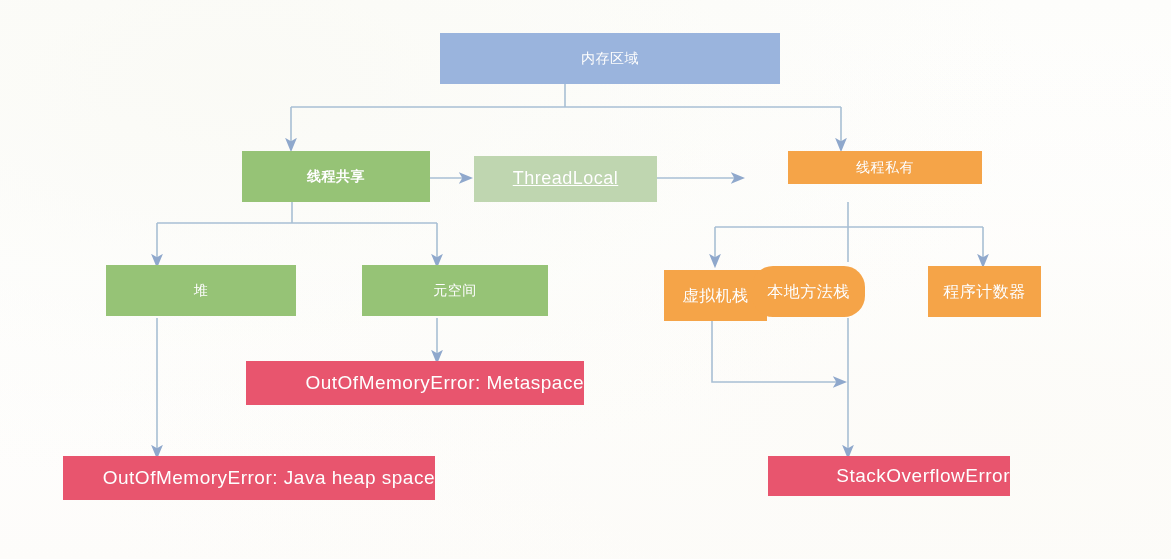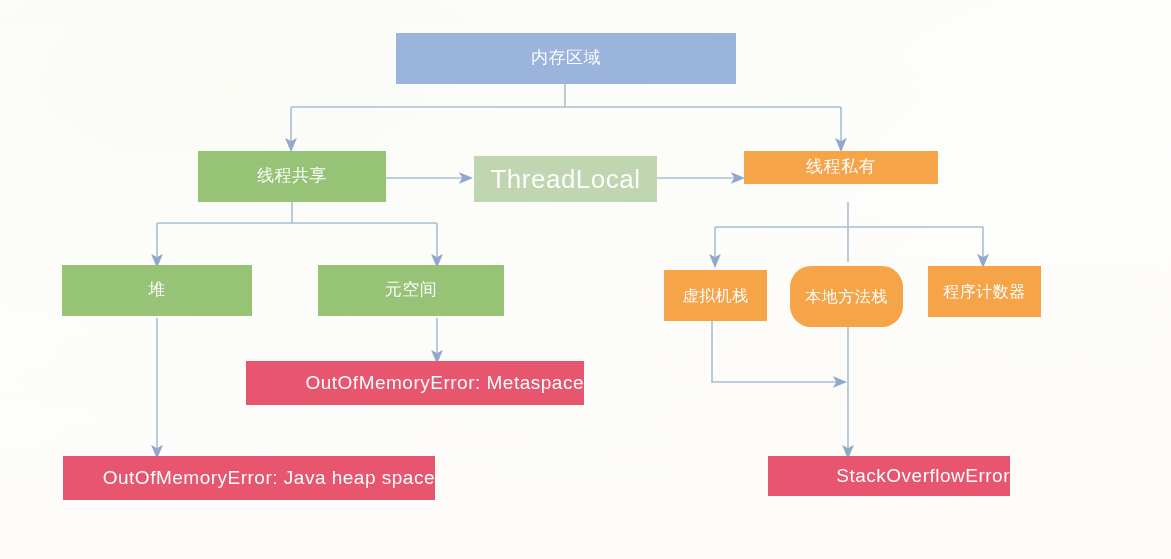--- a/index.html
+++ b/index.html
@@ -38,23 +38,23 @@
     letter-spacing: 0.5px;
     line-height: 1.1;
     text-shadow: 0 0 1px rgba(0,0,0,0.06);
   }
   .node-blue    { background: #9ab4dd; }
   .node-green   { background: #96c376; }
   .node-palegreen { background: #bfd6b0; }
   .node-orange  { background: #f5a448; }
   .node-red     { background: #e8556e; justify-content: flex-end; }
 
-  .cn  { font-size: 17px; }
+  .cn  { font-size: 14px; margin-left: 44px; }
   .cn-sm { font-size: 16px; }
-  .en  { font-size: 26px; }
+  .en  { font-size: 18px; text-decoration: underline; }
   .en-sm { font-size: 19px; }
 
   svg.wires {
     position: absolute;
     left: 0; top: 0;
     width: 1171px;
     height: 559px;
     pointer-events: none;
   }
   .wire {
@@ -102,21 +102,21 @@
 
     <path class="wire" d="M712,318 L712,382 L840,382" marker-end="url(#ah)"></path>
 
     <path class="wire" d="M848,318 L848,452" marker-end="url(#ah)"></path>
   </svg>
 
   <div class="node node-blue cn" style="left:396px; top:33px; width:340px; height:51px;">
     <span>内存区域</span>
   </div>
 
-  <div class="node node-green cn" style="left:198px; top:151px; width:188px; height:51px;">
+  <div class="node node-green cn" style="left:198px; top:151px; width:188px; height:51px;font-weight:bold;">
     <span>线程共享</span>
   </div>
 
   <div class="node node-palegreen en" style="left:474px; top:156px; width:183px; height:46px;">
     <span>ThreadLocal</span>
   </div>
 
   <div class="node node-orange cn" style="left:744px; top:151px; width:194px; height:33px;">
     <span>线程私有</span>
   </div>
@@ -126,21 +126,21 @@
   </div>
 
   <div class="node node-green cn" style="left:318px; top:265px; width:186px; height:51px;">
     <span>元空间</span>
   </div>
 
   <div class="node node-orange cn-sm" style="left:664px; top:270px; width:103px; height:51px;">
     <span>虚拟机栈</span>
   </div>
 
-  <div class="node node-orange cn-sm" style="left:790px; top:266px; width:113px; height:61px;border-radius:21px;">
+  <div class="node node-orange cn-sm" style="left:752px; top:266px; width:113px; height:51px;border-radius:21px;">
     <span>本地方法栈</span>
   </div>
 
   <div class="node node-orange cn-sm" style="left:928px; top:266px; width:113px; height:51px;">
     <span>程序计数器</span>
   </div>
 
   <div class="node node-red en-sm" style="left:246px; top:361px; width:338px; height:44px;">
     <span>OutOfMemoryError: Metaspace</span>
   </div>

